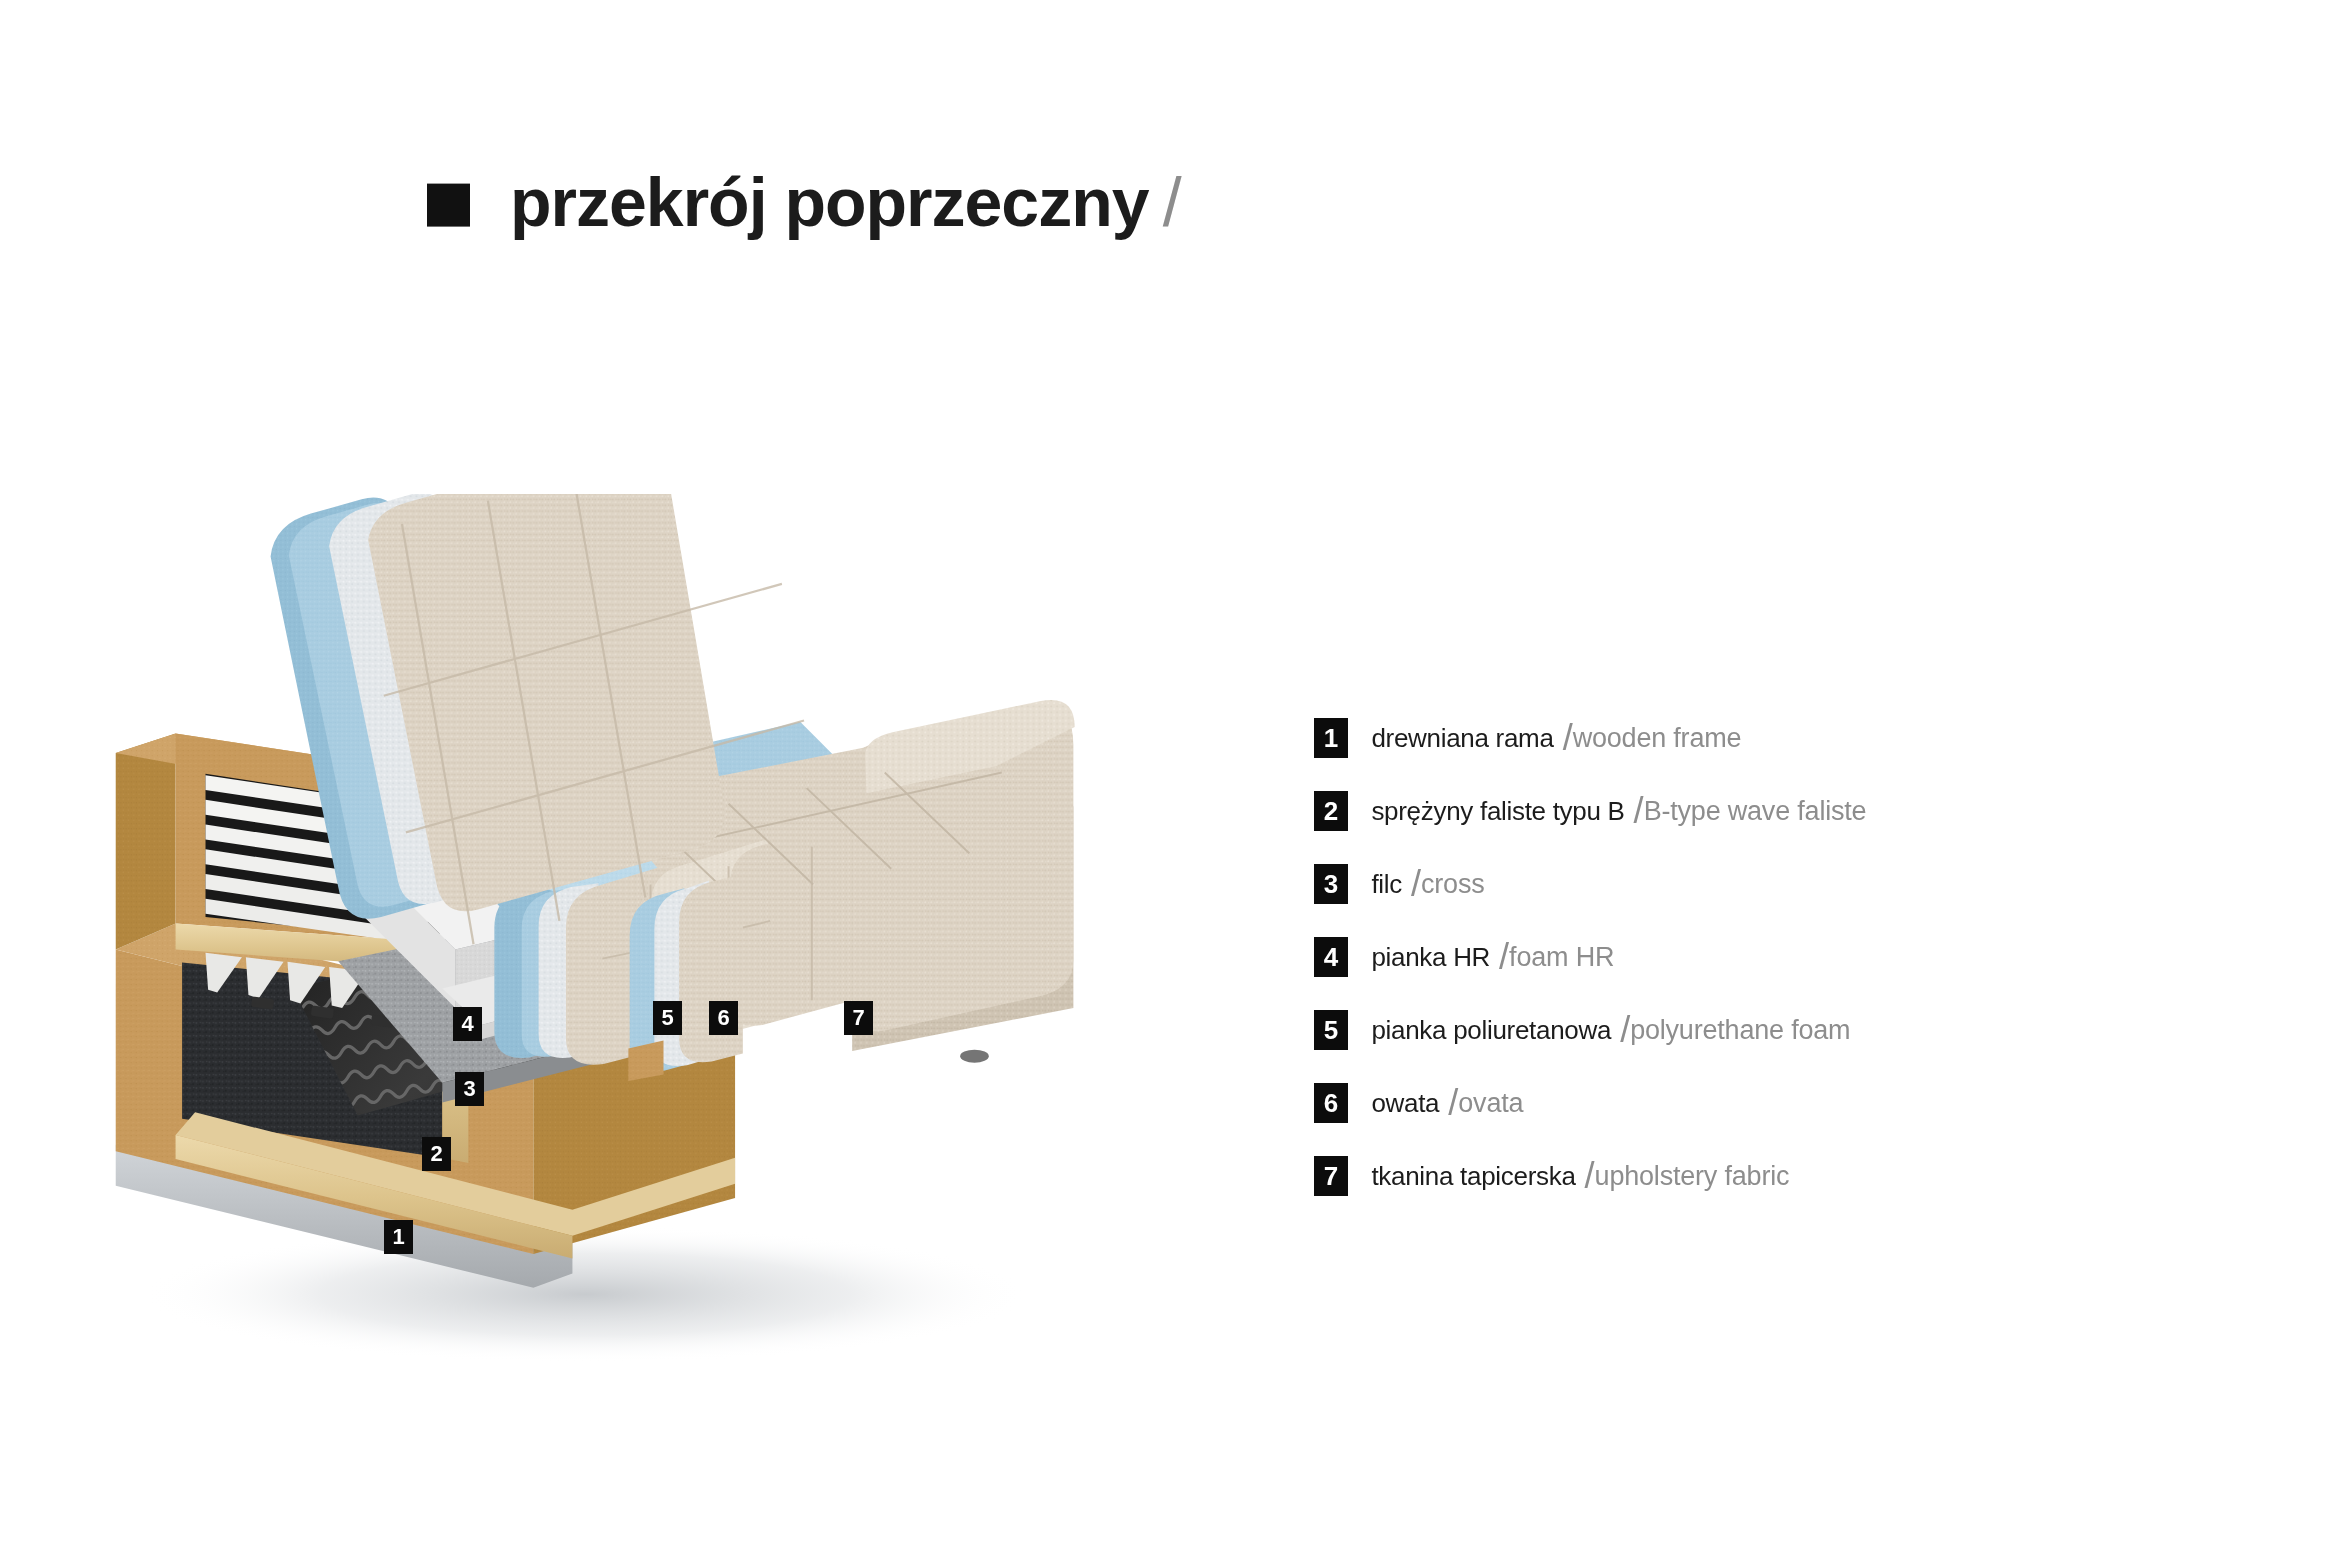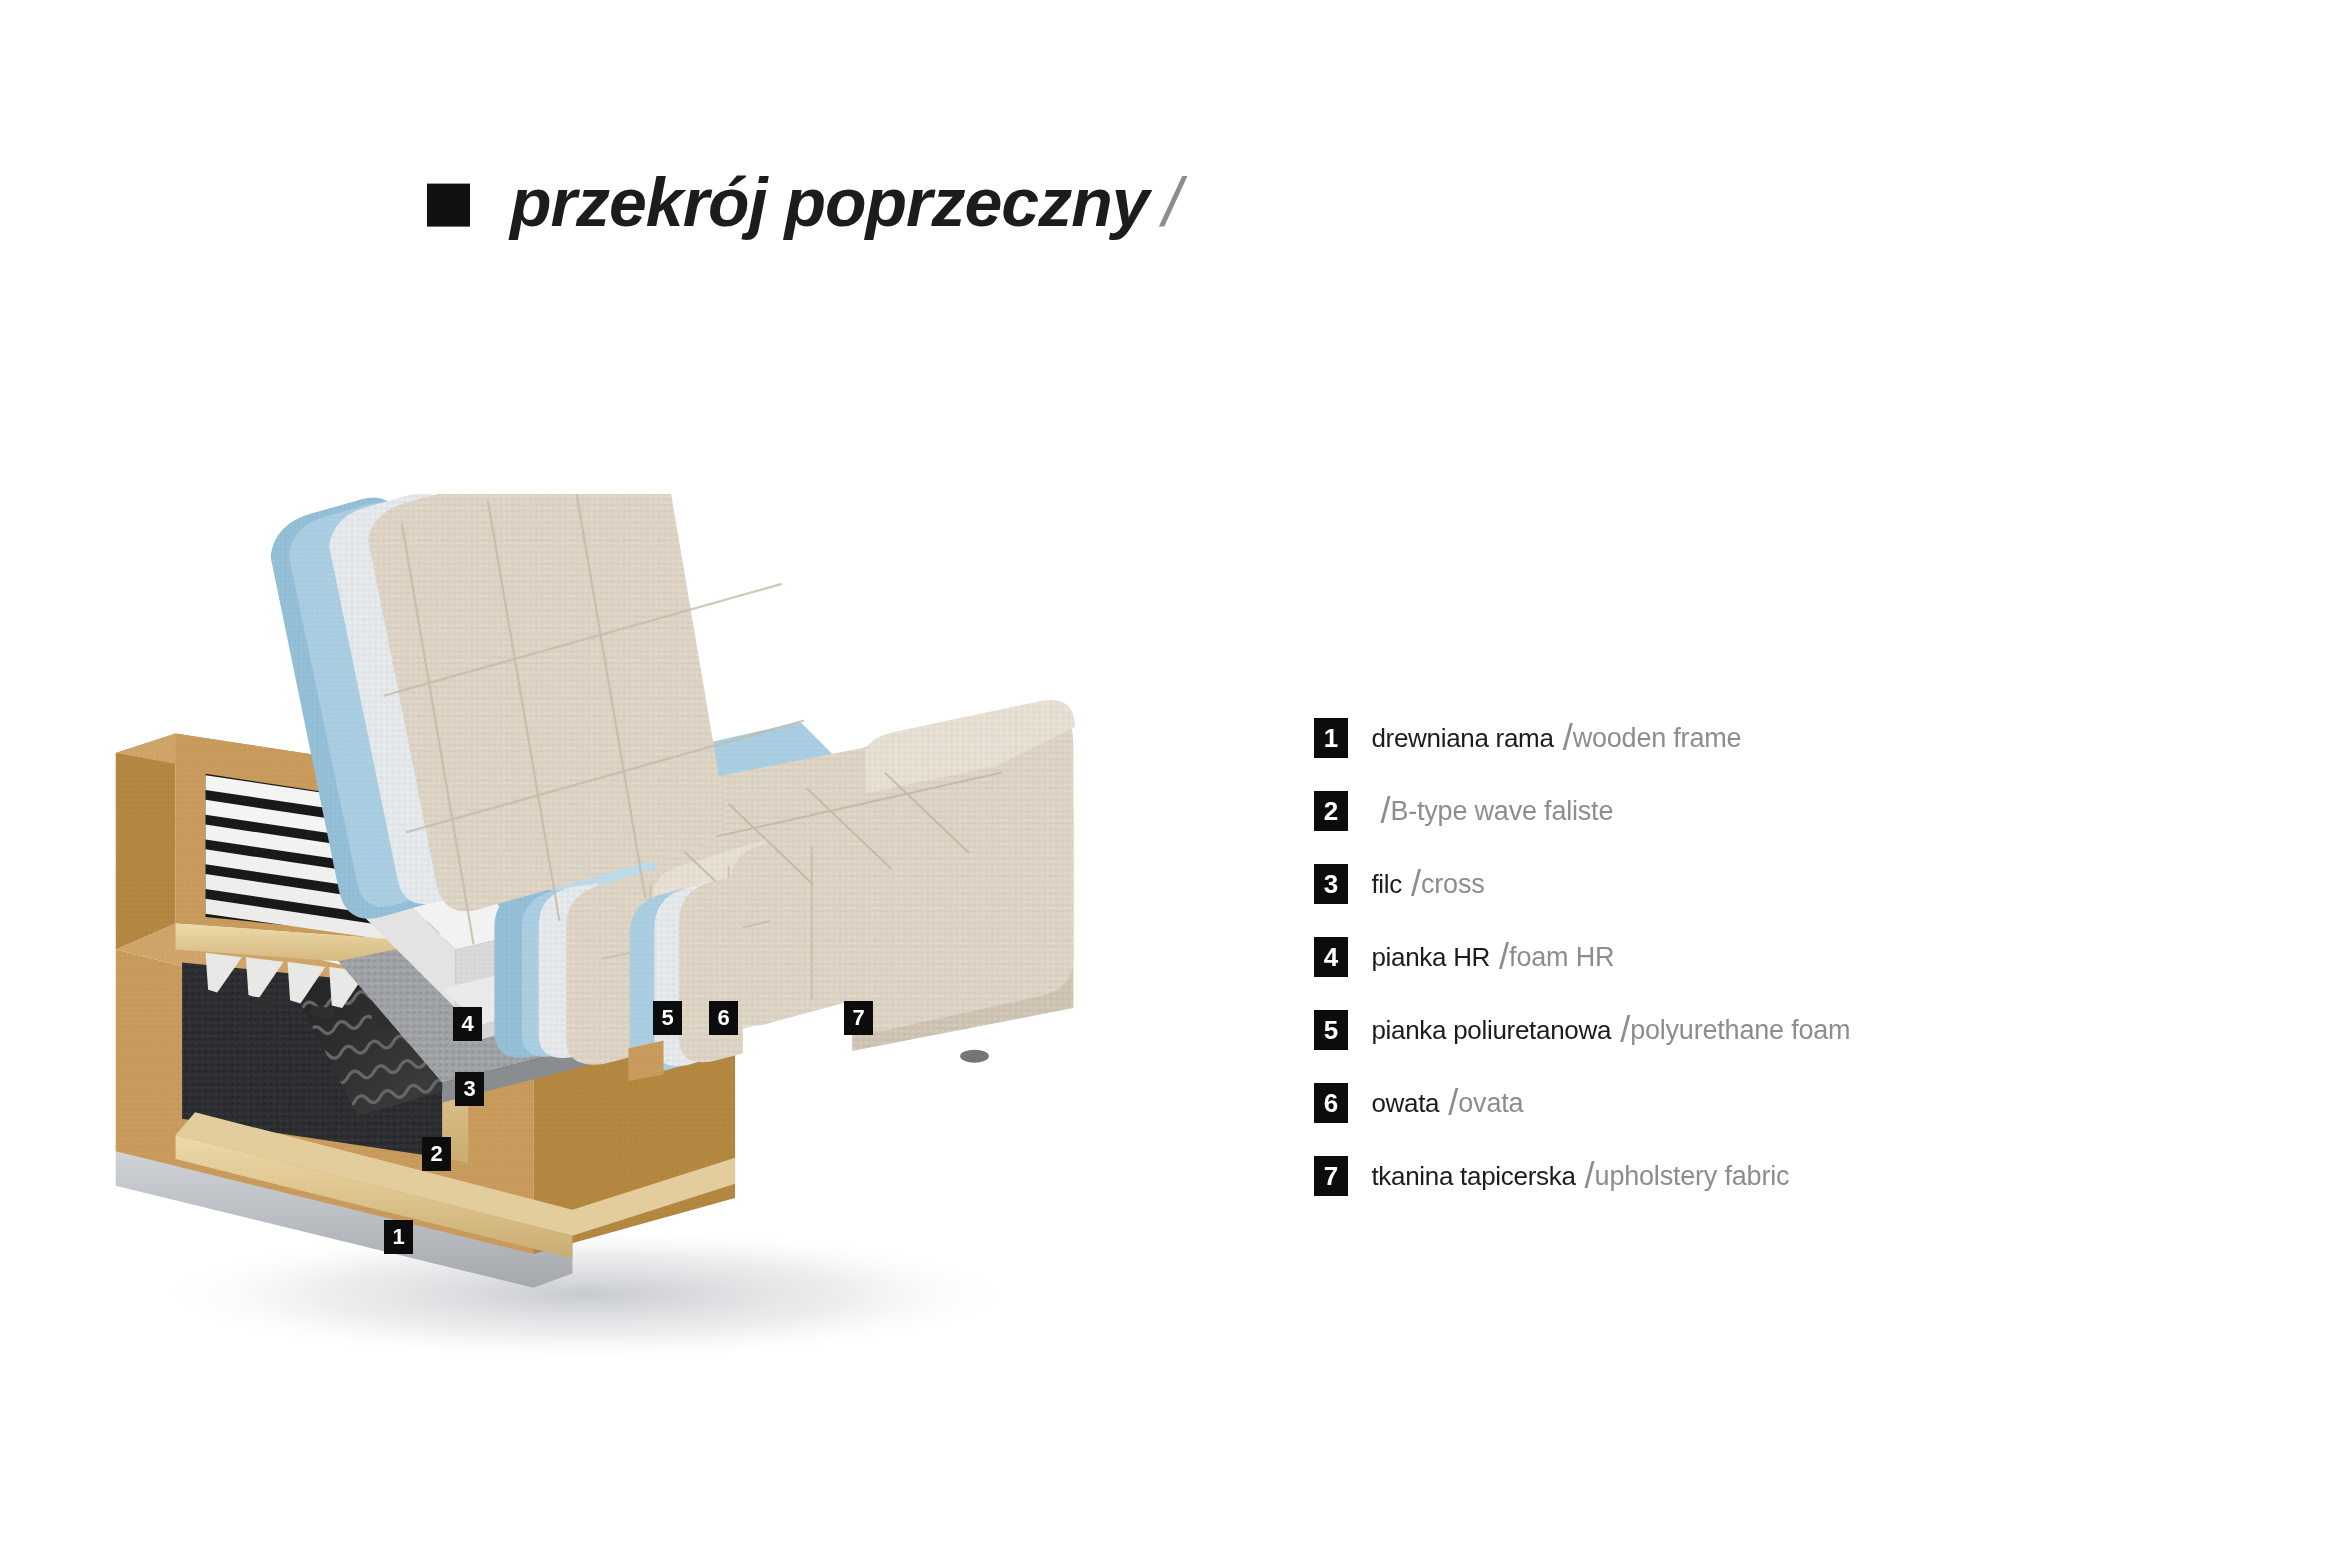--- a/index.html
+++ b/index.html
@@ -6,21 +6,21 @@
   html,body{margin:0;padding:0;background:#ffffff;}
   body{
     width:2342px;height:1561px;position:relative;overflow:hidden;
     font-family:"Liberation Sans","DejaVu Sans",sans-serif;
     background:#ffffff;
   }
 
   
   #title-row{
     position:absolute;left:427px;top:168px;
-    display:flex;align-items:center;white-space:nowrap;font-style:italic;
+    display:flex;align-items:center;white-space:nowrap;
   }
   #title-bullet{
     width:43px;height:43px;background:#111111;
     display:inline-block;margin-right:40px;flex:0 0 auto;
     transform:translateY(2.6px);
   }
   .title-pl{
     font-size:68px;font-weight:700;color:#1c1c1c;
     letter-spacing:-1px;line-height:1;
   }
@@ -355,20 +355,21 @@
 
   <div class="legend-row">
     <span class="legend-badge">1</span>
     <span class="legend-pl">drewniana rama</span>
     <span class="legend-sep">/</span>
     <span class="legend-en">wooden frame</span>
   </div>
 
   <div class="legend-row">
     <span class="legend-badge">2</span>
+    <span class="legend-pl">sprężyny faliste typu B</span>
     <span class="legend-sep">/</span>
     <span class="legend-en">B-type wave faliste</span>
   </div>
 
   <div class="legend-row">
     <span class="legend-badge">3</span>
     <span class="legend-pl">filc</span>
     <span class="legend-sep">/</span>
     <span class="legend-en">cross</span>
   </div>

